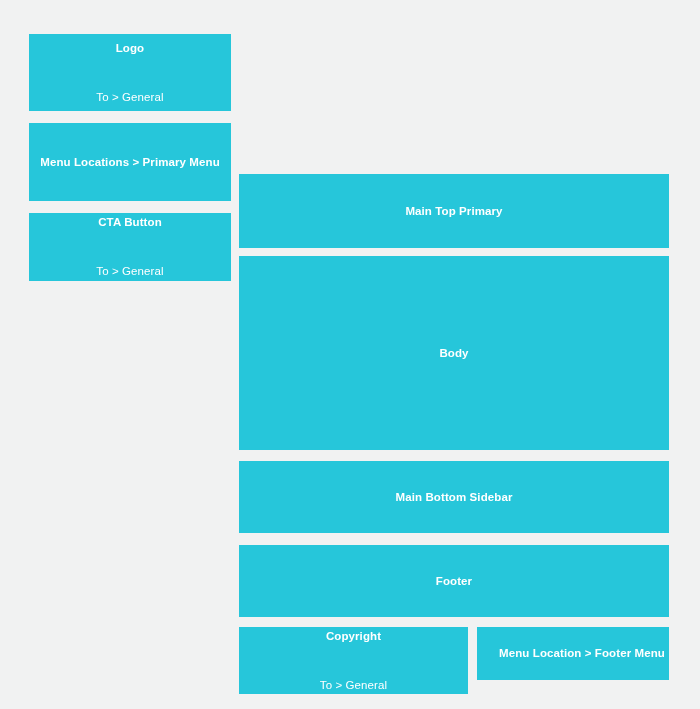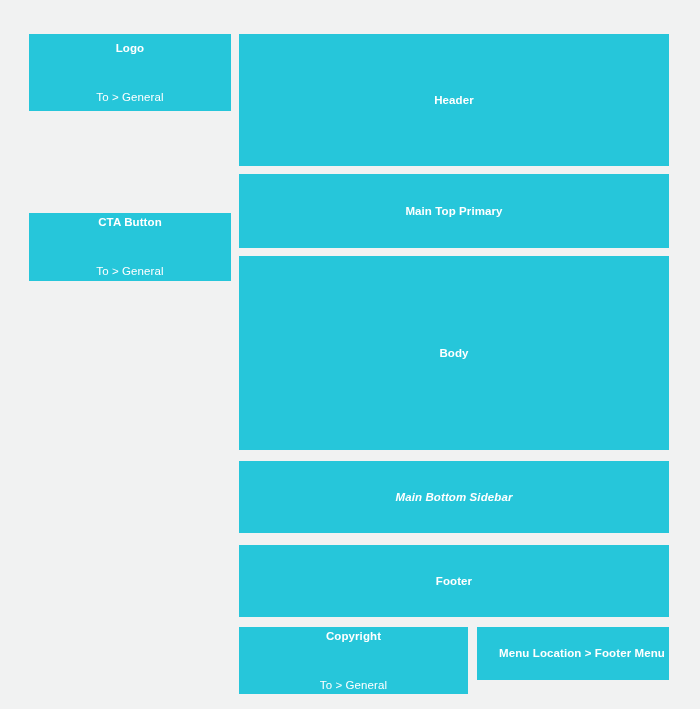--- a/index.html
+++ b/index.html
@@ -55,44 +55,44 @@
 
   
   #block-logo            { left: 29px;  top: 34px;  width: 202px; height: 77px;  }
   #block-primary-menu    { left: 29px;  top: 123px; width: 202px; height: 78px;  }
   #block-cta-button      { left: 29px;  top: 213px; width: 202px; height: 68px;  }
 
   
   #block-header          { left: 239px; top: 34px;  width: 430px; height: 132px; }
   #block-main-top        { left: 239px; top: 174px; width: 430px; height: 74px;  }
   #block-body            { left: 239px; top: 256px; width: 430px; height: 194px; }
-  #block-main-bottom     { left: 239px; top: 461px; width: 430px; height: 72px; font-style: italic;  }
+  #block-main-bottom     { left: 239px; top: 461px; width: 430px; height: 72px;  }
   #block-footer          { left: 239px; top: 545px; width: 430px; height: 72px;  }
   #block-copyright       { left: 239px; top: 627px; width: 229px; height: 67px;  }
   #block-footer-menu     { left: 477px; top: 627px; width: 192px; height: 53px; padding-left: 18px;  }
 </style>
 </head>
 <body>
 
 <div id="layout-preview">
 
   <div class="block" id="block-logo">
     <span class="block-title">Logo</span>
     <span class="block-sub">To &gt; General</span>
   </div>
 
+  <div class="block" id="block-primary-menu">
+    <span class="block-title">Menu Locations &gt; Primary Menu</span>
+  </div>
 
   <div class="block" id="block-cta-button">
     <span class="block-title">CTA Button</span>
     <span class="block-sub">To &gt; General</span>
   </div>
 
-  <div class="block" id="block-header">
-    <span class="block-title">Header</span>
-  </div>
 
   <div class="block" id="block-main-top">
     <span class="block-title">Main Top Primary</span>
   </div>
 
   <div class="block" id="block-body">
     <span class="block-title">Body</span>
   </div>
 
   <div class="block" id="block-main-bottom">

